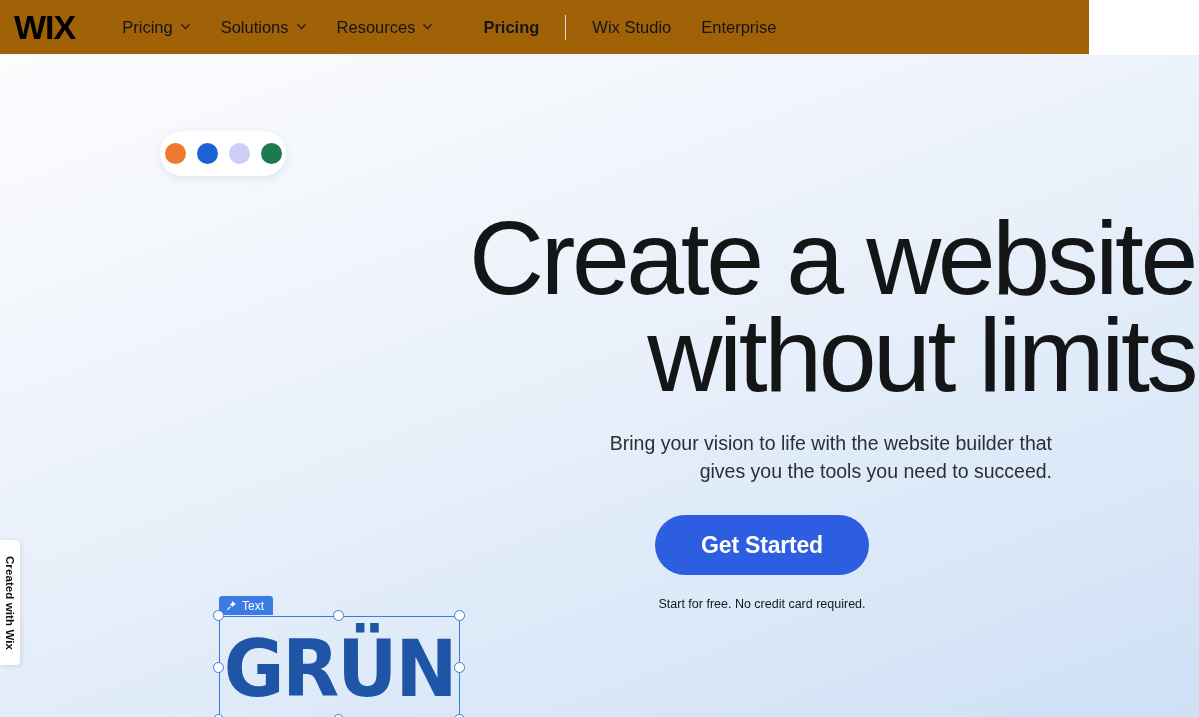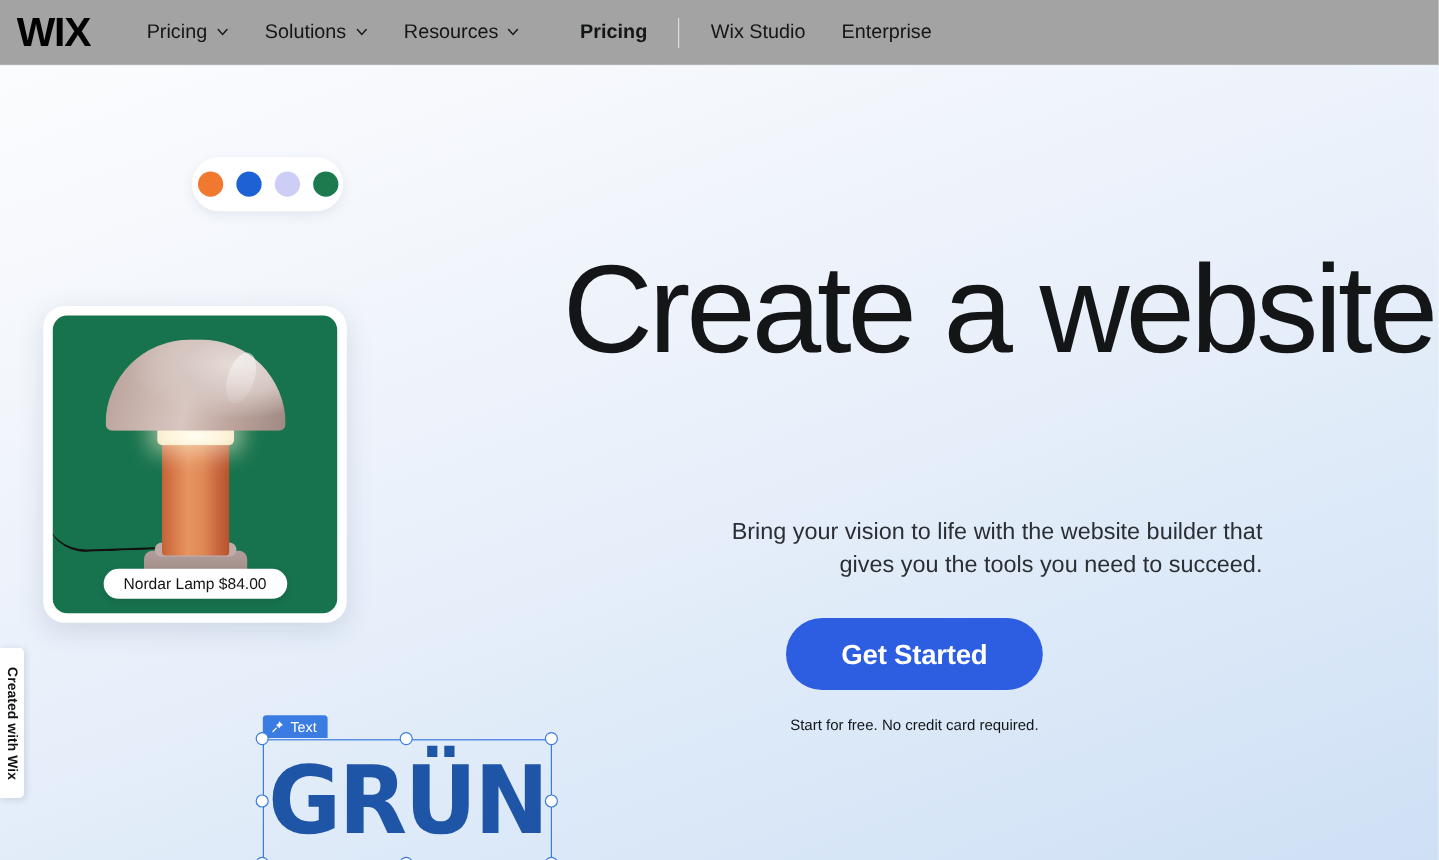--- a/index.html
+++ b/index.html
@@ -6,22 +6,22 @@
   html, body { width:1199px; height:717px; overflow:hidden; }
   body {
     font-family:"Liberation Sans", sans-serif;
     background:#ffffff;
     position:relative;
   }
 
   
   .navbar {
     position:absolute; top:0; left:0;
-    width:1199px; height:55px;
-    background:#a3a3a3;
+    width:1089px; height:55px;
+    background:#a16207;
     border-bottom:1px solid #eef1f5;
     display:flex; align-items:center;
     z-index:50;
   }
   .logo {
     margin-left:14px;
     font-size:34px; font-weight:bold;
     letter-spacing:-1px;
     color:#000000;
     line-height:1;
@@ -316,33 +316,24 @@
 
 <div class="hero">
 
   <div class="swatch-pill">
     <div class="swatch" style="background:#f0792f"></div>
     <div class="swatch" style="background:#1c62d4"></div>
     <div class="swatch" style="background:#cdcdf6"></div>
     <div class="swatch" style="background:#1d7a4e"></div>
   </div>
 
-  <div class="product-card">
-    <div class="product-photo">
-      <div class="cord"></div>
-      <div class="lamp-base"></div>
-      <div class="lamp-body"></div>
-      <div class="lamp-glow"></div>
-      <div class="lamp-shade"></div>
-      <div class="price-tag">Nordar Lamp $84.00</div>
-    </div>
-  </div>
 
   <div class="headline">
     <div>Create a website</div>
+    <div>without limits</div>
   </div>
 
   <div class="subhead">
     <div>Bring your vision to life with the website builder that</div>
     <div>gives you the tools you need to succeed.</div>
   </div>
 
   <button class="cta">Get Started</button>
   <div class="cta-note">Start for free. No credit card required.</div>
 

